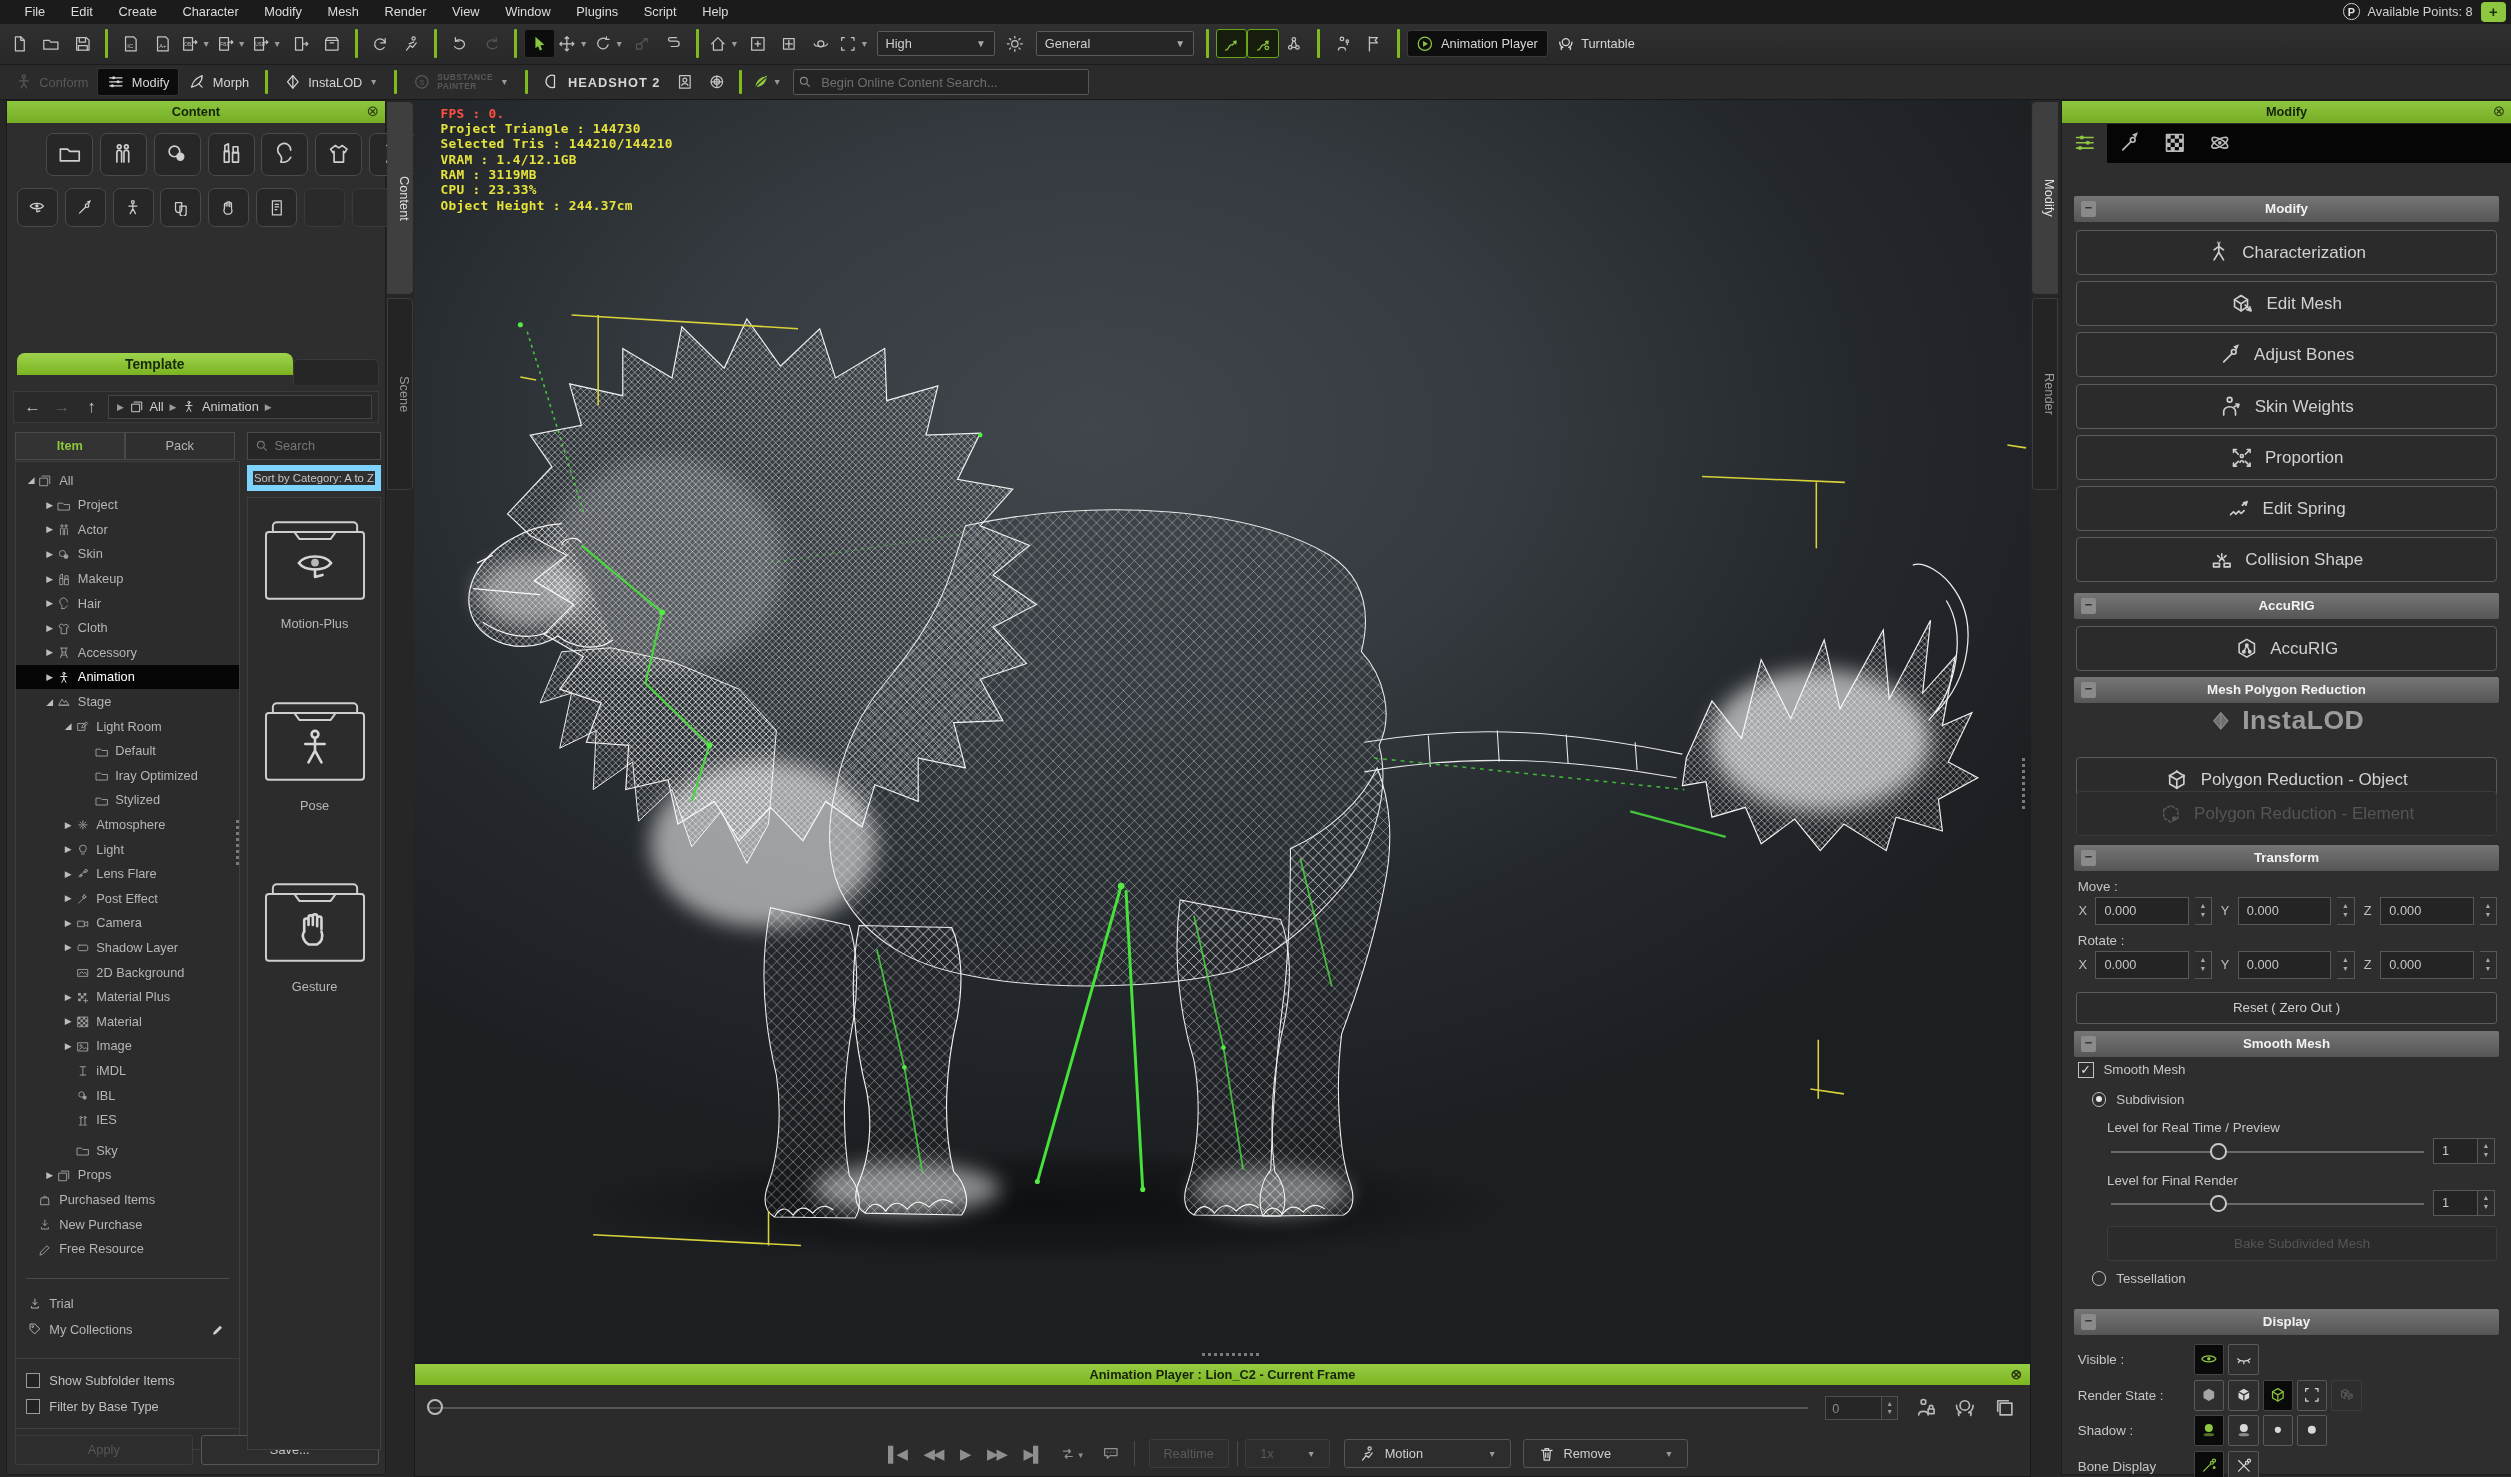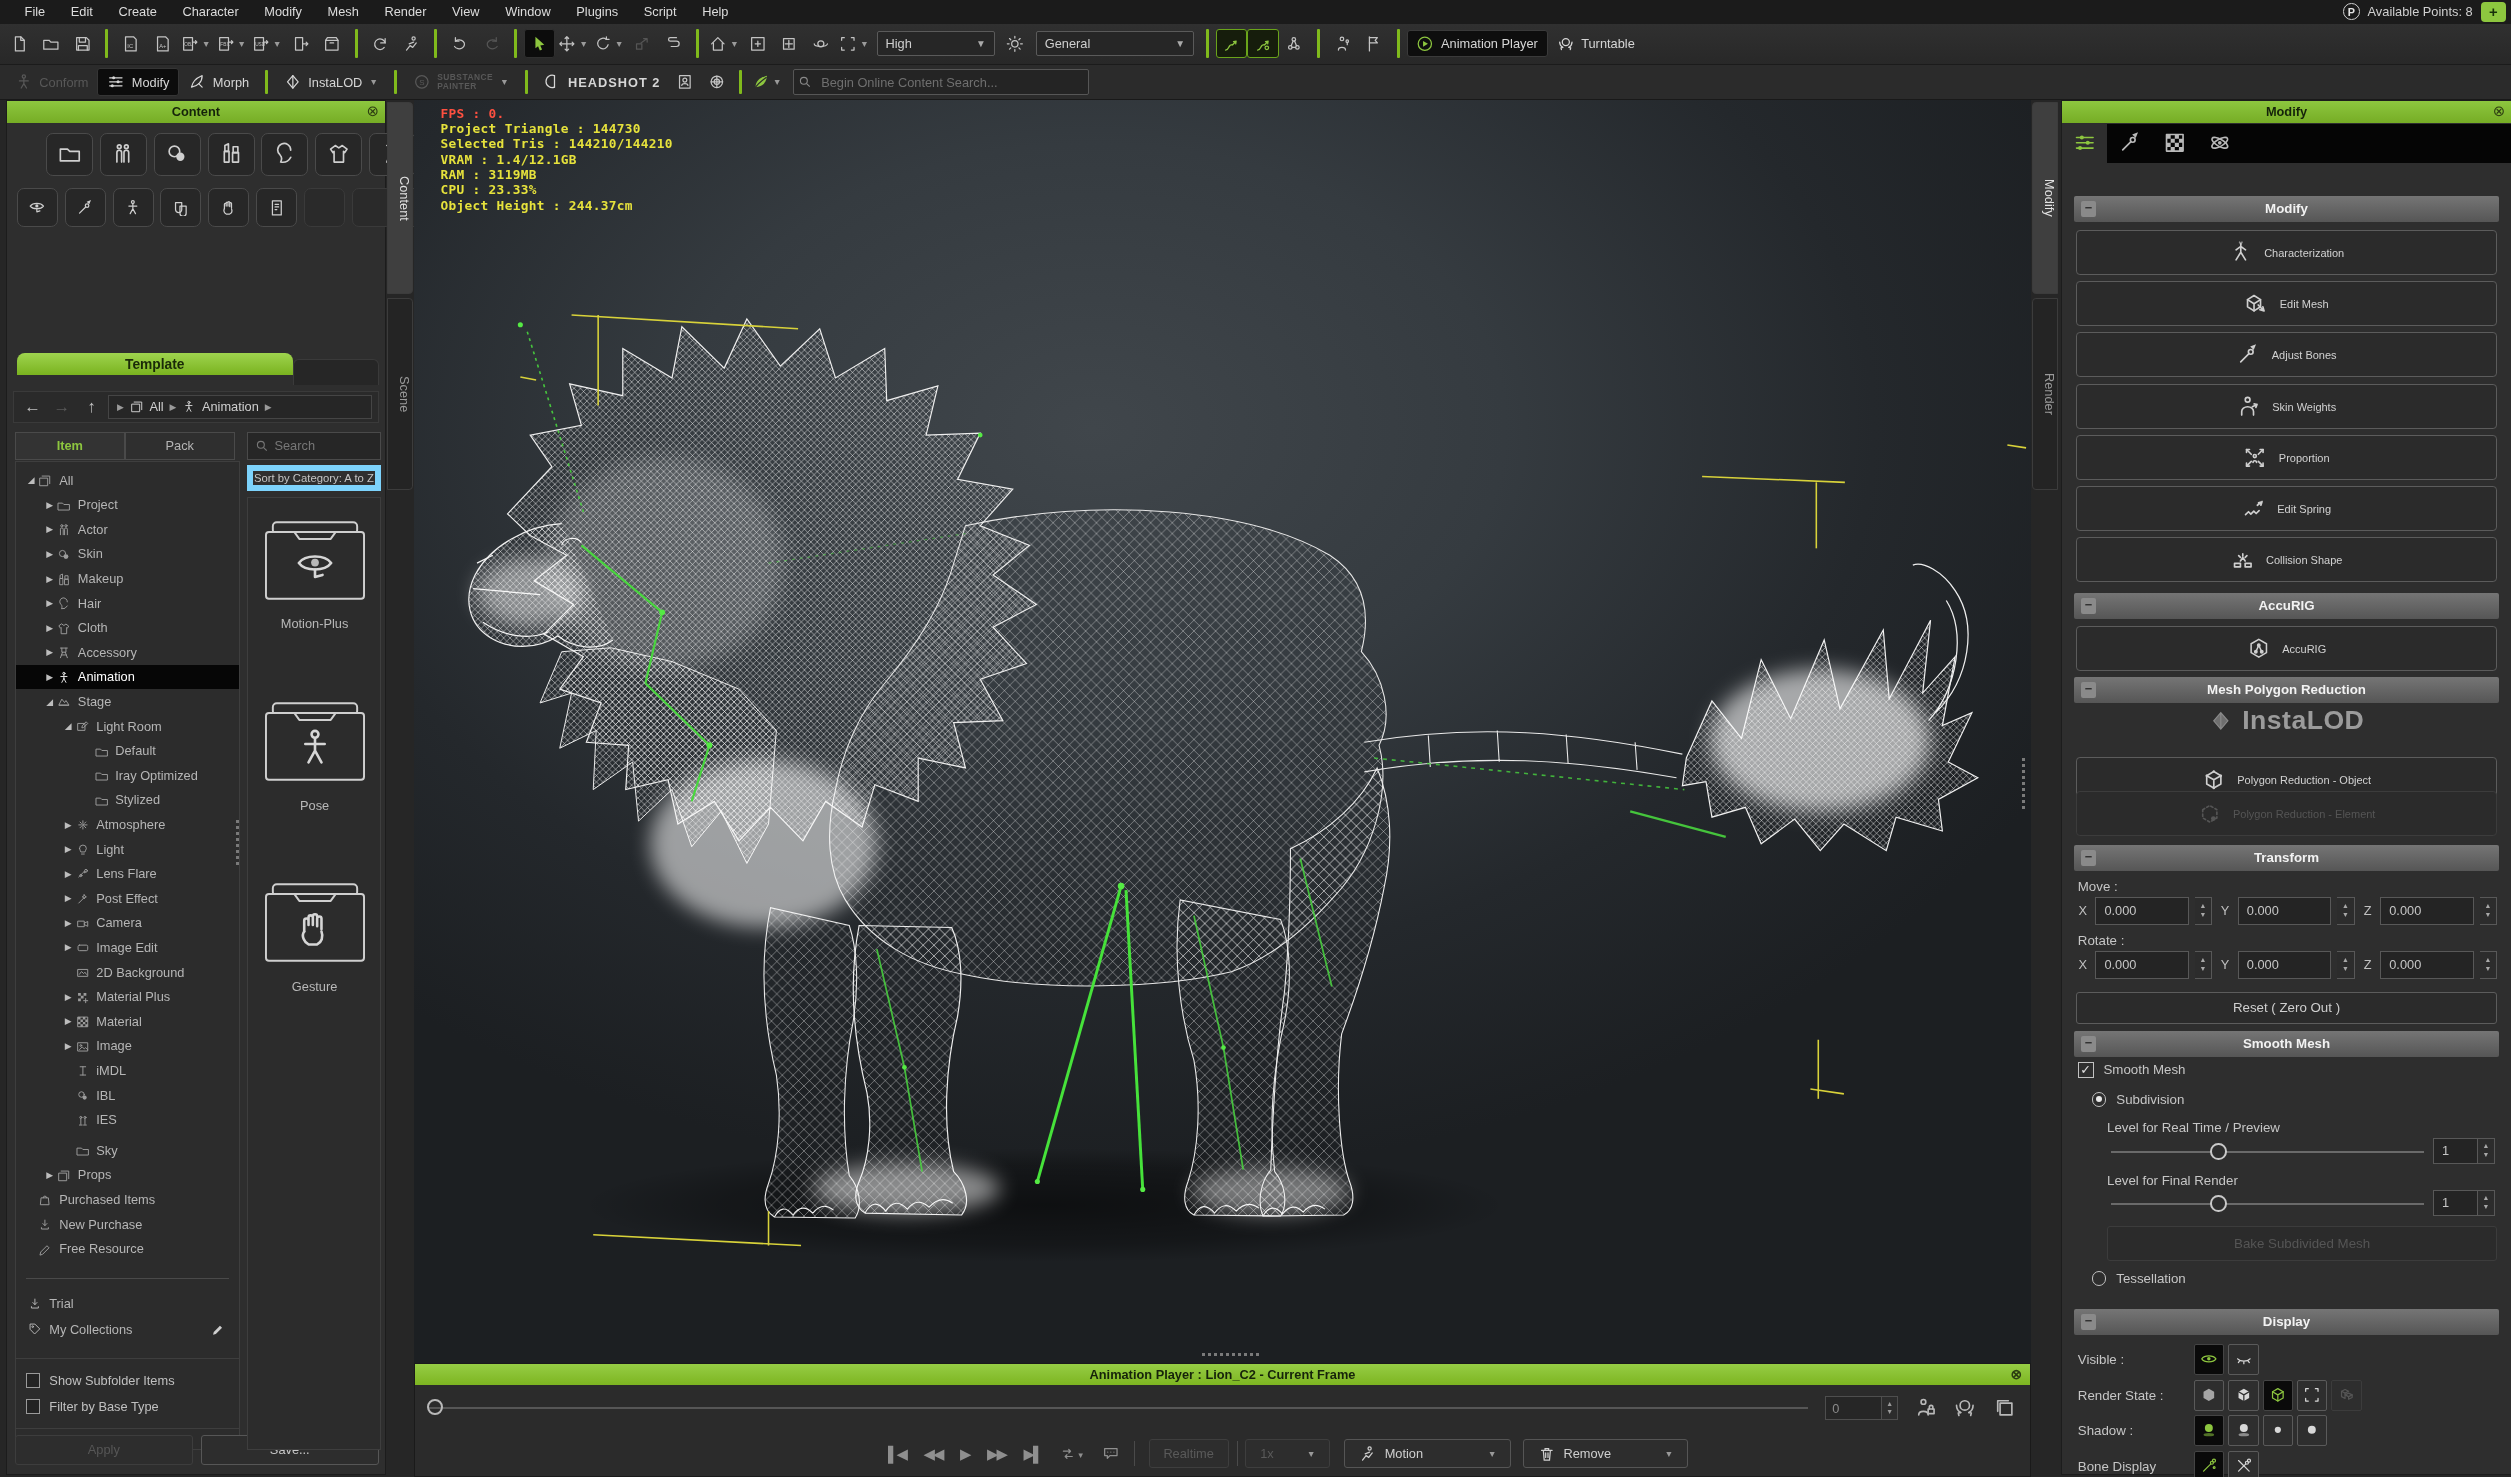--- a/index.html
+++ b/index.html
@@ -119,21 +119,21 @@
   .ctl-btn .caret{font-size:8.9px;color:#999;}
   .vline{width:1px;height:25.6px;background:#4a4a4a;margin:0 13.8px;}
 
   
   #right-panel{position:absolute;left:2061px;top:100px;width:451px;height:1375px;background:#2e2e2e;border:1px solid #1c1c1c;}
   #rp-tabs{position:absolute;left:0;top:22.7px;right:0;height:39px;background:#050505;display:flex;align-items:center;}
   .rp-tab{width:45px;height:39px;display:flex;align-items:center;justify-content:center;color:#b9b9b9;}
   .rp-tab.active{background:#2e2e2e;color:#8dc63f;}
   .sect-head{position:absolute;left:11.8px;right:11.8px;height:25.6px;background:linear-gradient(#757575,#565656);display:flex;align-items:center;justify-content:center;color:#f2f2f2;font-weight:bold;font-size:13.3px;border-radius:2px;}
   .sect-head .collapse{position:absolute;left:6.9px;top:4.9px;width:15.8px;height:15.8px;background:#8a8a8a;border-radius:2px;color:#2e2e2e;font-size:12.8px;line-height:13.8px;text-align:center;}
-  .mod-btn{position:absolute;left:13.8px;right:13.8px;height:45px;border:1px solid #5c5c5c;border-radius:3.9px;background:#2b2b2b;display:flex;align-items:center;justify-content:center;gap:11.8px;font-size:11px;color:#d2d2d2;}
+  .mod-btn{position:absolute;left:13.8px;right:13.8px;height:45px;border:1px solid #5c5c5c;border-radius:3.9px;background:#2b2b2b;display:flex;align-items:center;justify-content:center;gap:11.8px;font-size:17px;color:#d2d2d2;}
   .mod-btn .ic{color:#cfcfcf;}
   .mod-btn.disabled{color:#555;border-color:#3c3c3c;}
   .mod-btn.disabled .ic{color:#555;}
   #instalod-logo{position:absolute;left:0;right:0;display:flex;align-items:center;justify-content:center;gap:9.9px;color:#9b9b9b;font-size:26.6px;font-weight:bold;letter-spacing:0.5px;}
   .rp-label{position:absolute;left:15.8px;font-size:13.3px;color:#c6c6c6;}
   .axisrow{position:absolute;left:13.8px;right:13.8px;display:flex;align-items:center;gap:5.9px;}
   .axisrow .axl{width:13.8px;font-size:12.8px;color:#c0c0c0;text-align:center;}
   .numfield{flex:1;height:27.6px;border:1px solid #585858;background:#242424;color:#c6c6c6;font-size:12.8px;display:flex;align-items:center;padding:0 7.9px;}
   .numspin{display:flex;flex-direction:column;border:1px solid #585858;border-left:none;width:17.7px;height:27.6px;align-items:center;justify-content:center;color:#a8a8a8;font-size:6.9px;line-height:8.9px;background:#2c2c2c;}
   .wide-btn{position:absolute;left:13.8px;right:13.8px;height:31.5px;border:1px solid #5c5c5c;border-radius:3px;display:flex;align-items:center;justify-content:center;font-size:13.3px;color:#cfcfcf;background:#2b2b2b;}
@@ -909,21 +909,21 @@
               </svg></span>
             <span>Camera</span>
           </div>
           <div class="trow" style="padding-left: 45px;">
             <span class="arr">▶</span>
             <span class="ticon"><svg class="ic ic-sm" viewBox="0 0 20 20">
                 <g fill="none" stroke="currentColor" stroke-width="1.4" stroke-linecap="round" stroke-linejoin="round">
                   <rect x="3" y="6" width="14" height="8" rx="2"></rect>
                 </g>
               </svg></span>
-            <span>Image Edit</span>
+            <span>Shadow Layer</span>
           </div>
           <div class="trow" style="padding-left: 45px;">
             <span class="arr"></span>
             <span class="ticon"><svg class="ic ic-sm" viewBox="0 0 20 20">
                 <g fill="none" stroke="currentColor" stroke-width="1.4" stroke-linecap="round" stroke-linejoin="round">
                   <path d="M3 5h14v10H3z"></path>
                   <path d="M5 12l3-4 3 3 2-2 2 3"></path>
                 </g>
               </svg></span>
             <span>2D Background</span>

